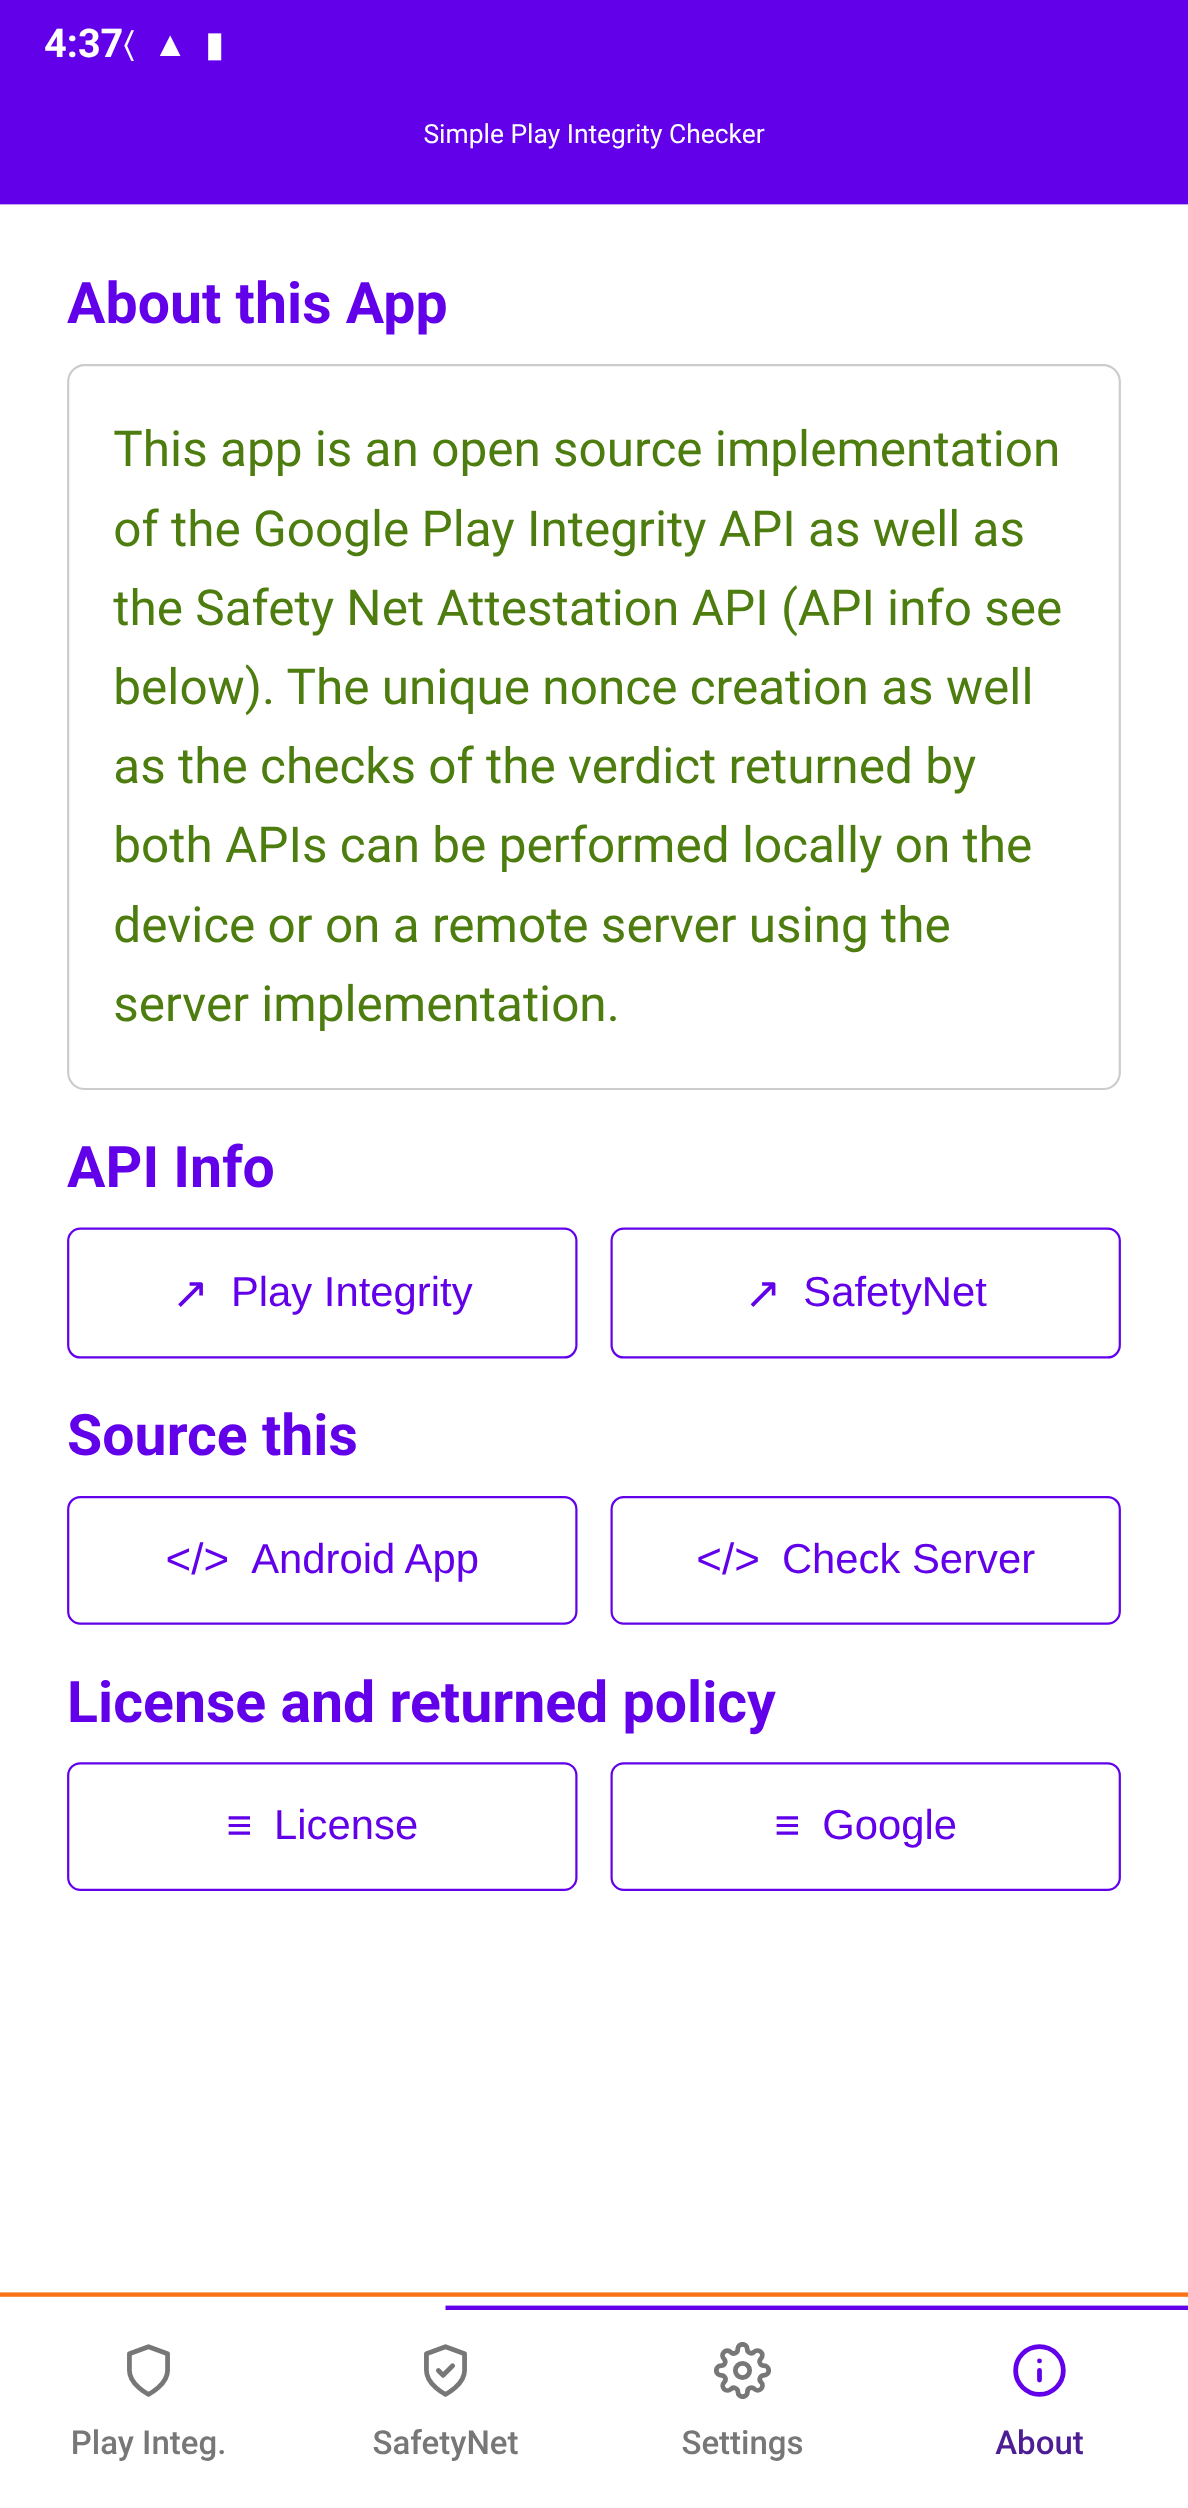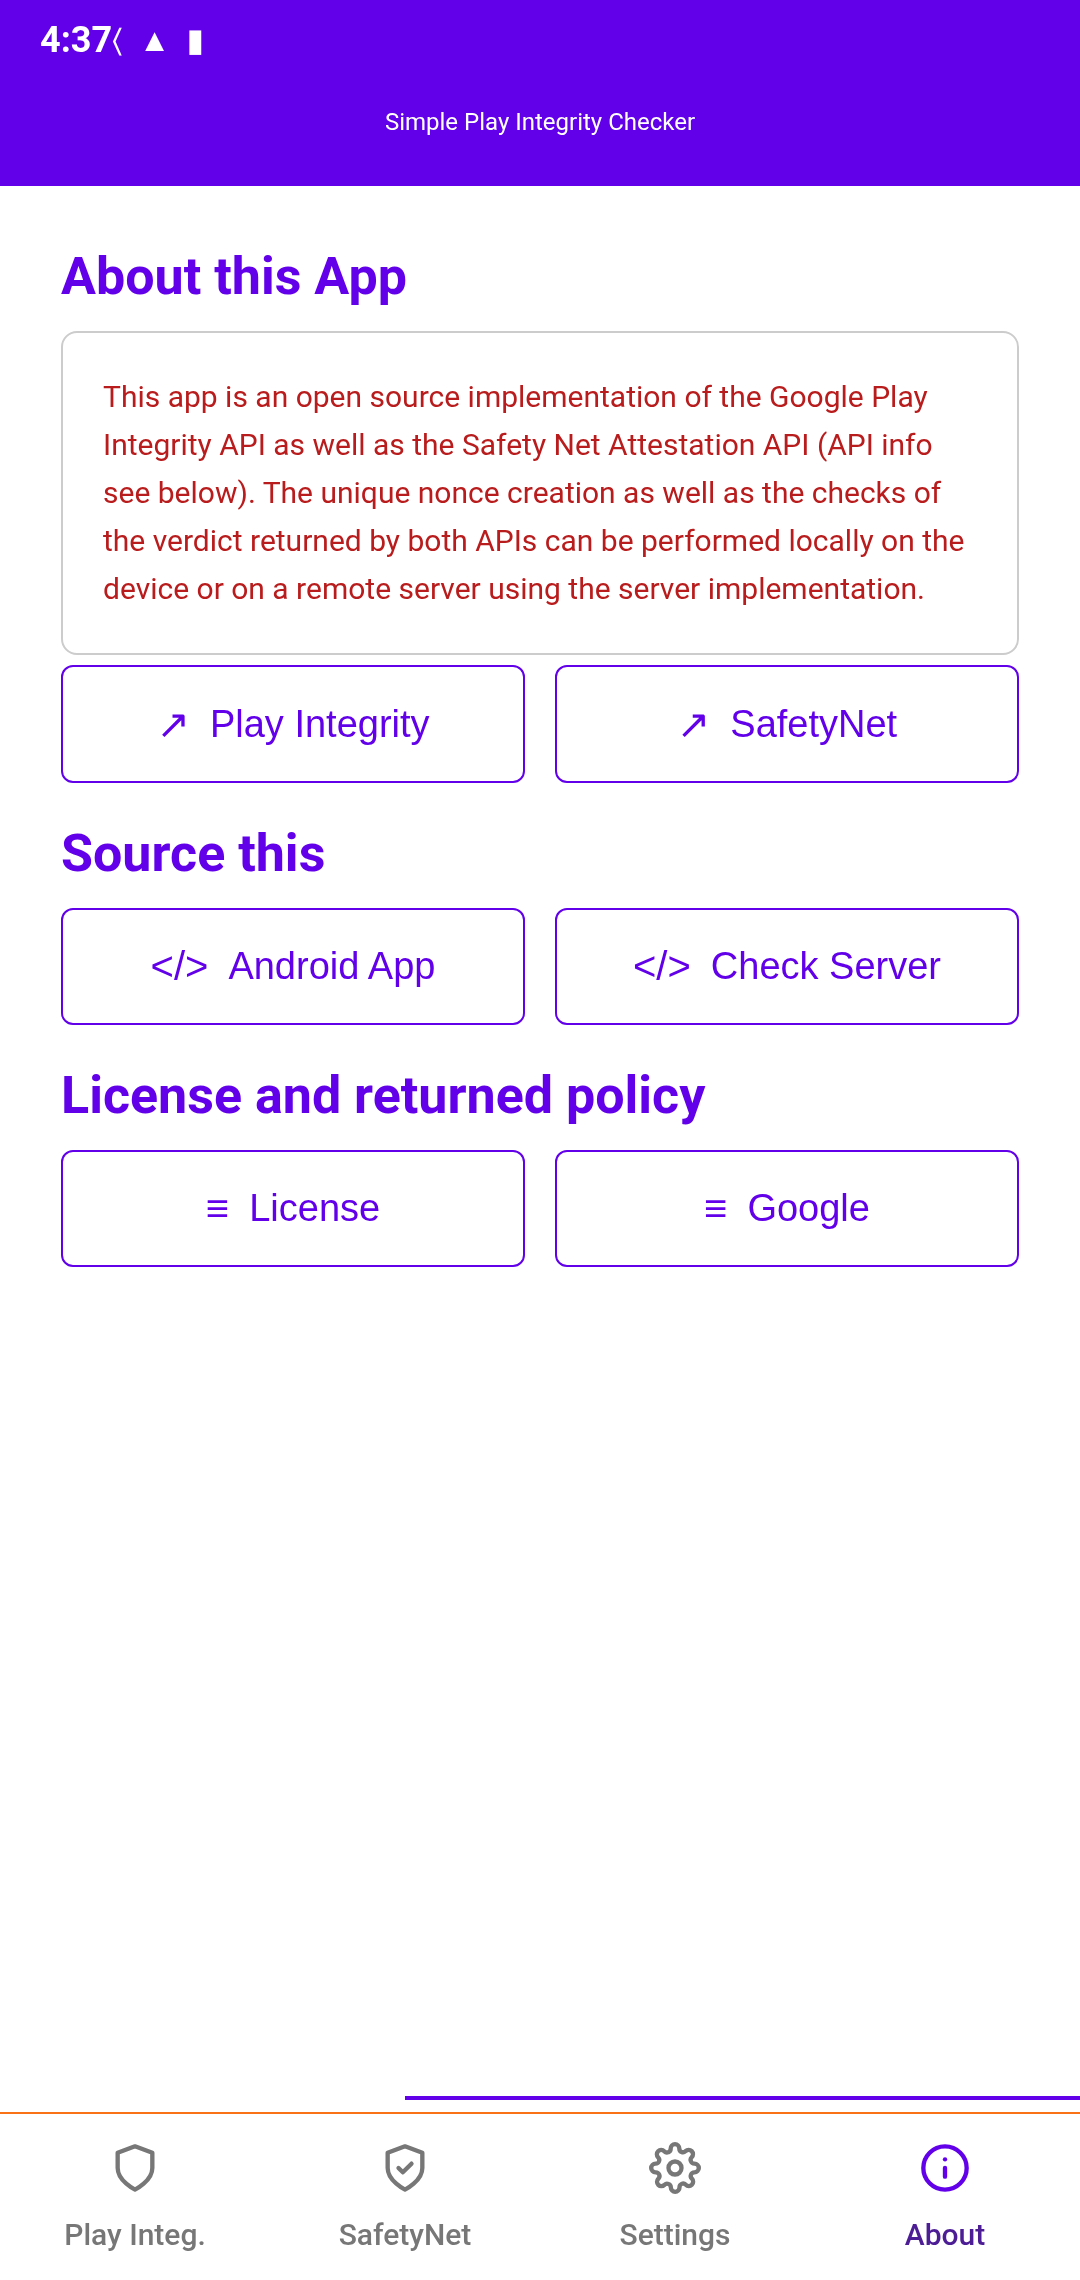--- a/index.html
+++ b/index.html
@@ -88,23 +88,23 @@
 
     
     .description-card {
       border: 2px solid #cccccc;
       border-radius: 16px;
       padding: 40px;
       margin-bottom: 10px;
     }
 
     .description-text {
-      font-size: 30px;
+      font-size: 45px;
       line-height: 1.6;
-      color: #b91c1c;
+      color: #4d7c0f;
     }
 
     
     .button-row {
       display: flex;
       gap: 30px;
       margin-bottom: 10px;
     }
 
     .outline-button {
@@ -127,23 +127,23 @@
       font-size: 40px;
       color: #6200ea;
     }
 
     
     .bottom-nav {
       position: absolute;
       bottom: 0;
       left: 0;
       width: 100%;
-      height: 168px;
+      height: 196px;
       background: #ffffff;
-      border-top: 2px solid #f97316;
+      border-top: 4px solid #f97316;
       display: flex;
       align-items: center;
       justify-content: space-around;
     }
 
     .nav-item {
       display: flex;
       flex-direction: column;
       align-items: center;
       gap: 10px;
@@ -207,20 +207,21 @@
   <div class="app-subtitle">Simple Play Integrity Checker</div>
 </div>
 
 <div class="content">
 
   <div class="section-title">About this App</div>
   <div class="description-card">
     <p class="description-text">This app is an open source implementation of the Google Play Integrity API as well as the Safety Net Attestation API (API info see below). The unique nonce creation as well as the checks of the verdict returned by both APIs can be performed locally on the device or on a remote server using the server implementation.</p>
   </div>
 
+  <div class="section-title">API Info</div>
   <div class="button-row">
     <button class="outline-button">
       <span class="btn-icon">↗</span>
       <span>Play Integrity</span>
     </button>
     <button class="outline-button">
       <span class="btn-icon">↗</span>
       <span>SafetyNet</span>
     </button>
   </div>

